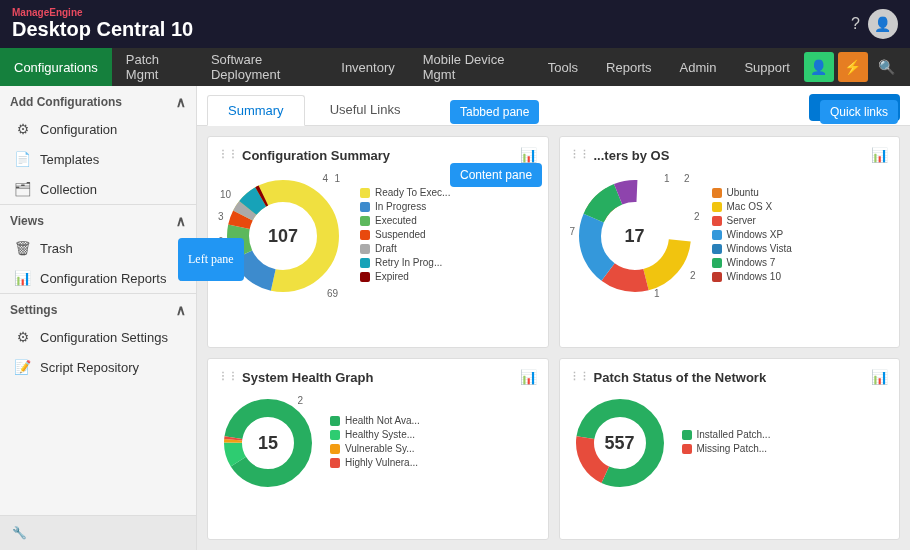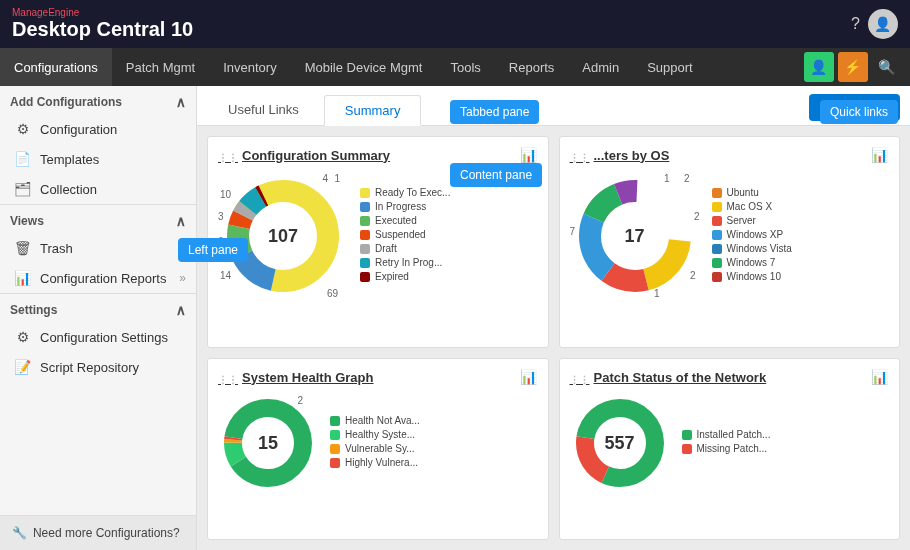--- a/index.html
+++ b/index.html
@@ -5,21 +5,21 @@
     * { box-sizing: border-box; margin: 0; padding: 0; }
     body { font-family: Arial, sans-serif; font-size: 13px; background: #f0f0f0; width: 910px; height: 550px; overflow: hidden; }
 
     
     .top-bar { background: #1a1a2e; display: flex; align-items: center; padding: 6px 12px; height: 48px; }
     .logo-area { display: flex; flex-direction: column; }
 
     
     .nav-bar { background: #2d2d2d; display: flex; align-items: center; height: 38px; }
     .nav-item { color: #ccc; padding: 0 14px; height: 38px; display: flex; align-items: center; font-size: 13px; cursor: pointer; }
-    .nav-item.active { background: #404040; color: white; }
+    .nav-item.active { background: #15803d; color: white; }
     .nav-spacer { flex: 1; }
     .nav-icons { display: flex; align-items: center; gap: 4px; padding-right: 8px; }
     .nav-icon-btn { color: white; width: 30px; height: 30px; display: flex; align-items: center; justify-content: center; border-radius: 3px; cursor: pointer; font-size: 14px; }
     .nav-icon-btn.green { background: #2ecc71; }
     .nav-icon-btn.orange { background: #e67e22; }
 
     
     .main-layout { display: flex; height: calc(550px - 86px); }
 
     
@@ -41,51 +41,52 @@
     .tab-bar { background: white; border-bottom: 1px solid #ddd; display: flex; align-items: flex-end; padding: 0 10px; padding-top: 8px; position: relative; }
     .tab { padding: 7px 20px; cursor: pointer; font-size: 13px; color: #555; border: 1px solid transparent; margin-right: 4px; }
     .tab.active { background: white; border: 1px solid #ddd; border-bottom-color: white; color: #0078d4; margin-bottom: -1px; border-radius: 3px 3px 0 0; }
     .tab-spacer { flex: 1; }
     .quick-links-btn { background: #0078d4; color: white; padding: 6px 14px; border-radius: 4px; cursor: pointer; font-size: 13px; margin-bottom: 4px; }
 
     
     .dashboard { flex: 1; overflow-y: auto; padding: 10px; display: grid; grid-template-columns: 1fr 1fr; gap: 10px; background: #ebebeb; }
     .card { background: white; border: 1px solid #ddd; border-radius: 3px; padding: 10px; }
     .card-title { font-size: 13px; color: #333; font-weight: bold; margin-bottom: 8px; display: flex; align-items: center; justify-content: space-between; }
-    .card-title-text { display: flex; align-items: flex-end; gap: 4px; text-decoration: underline; }
+    .card-title-text { display: flex; align-items: flex-start; gap: 4px; }
     .card-title-text::before { content: '⋮⋮'; color: #bbb; font-size: 10px; }
 
     
     .chart-area { display: flex; align-items: center; gap: 12px; }
     .donut-wrap { position: relative; flex-shrink: 0; }
     .donut-label { position: absolute; top: 50%; left: 50%; transform: translate(-50%, -50%); font-size: 18px; font-weight: bold; color: #333; }
     .legend { font-size: 10px; color: #444; }
     .legend-item { display: flex; align-items: center; gap: 5px; margin-bottom: 3px; }
     .legend-dot { width: 10px; height: 10px; border-radius: 2px; flex-shrink: 0; }
 
     .bar-icon { color: #999; font-size: 14px; cursor: pointer; }
   </style>
 </head>
 <body>
 
 <div class="top-bar">
   <div class="logo-area">
-    <div style="color:#e84a5f;font-size:10px;font-weight:normal;">ManageEngine</div>
+    <div style="color:#e84a5f;font-size:10px;font-weight:bold;">ManageEngine</div>
     <div style="color:white;font-size:20px;font-weight:bold;">Desktop Central 10</div>
   </div>
   <div style="flex:1"></div>
   <div style="display:flex;align-items:center;gap:8px;">
     <div style="color:#ccc;font-size:16px;cursor:pointer;">?</div>
     <div style="width:30px;height:30px;background:#ccc;border-radius:50%;display:flex;align-items:center;justify-content:center;color:#666;font-size:14px;">👤</div>
   </div>
 </div>
 
 <div class="nav-bar">
   <div class="nav-item active">Configurations</div>
   <div class="nav-item">Patch Mgmt</div>
+  <div class="nav-item">Software Deployment</div>
   <div class="nav-item">Inventory</div>
   <div class="nav-item">Mobile Device Mgmt</div>
   <div class="nav-item">Tools</div>
   <div class="nav-item">Reports</div>
   <div class="nav-item">Admin</div>
   <div class="nav-item">Support</div>
   <div class="nav-spacer"></div>
   <div class="nav-icons">
     <div class="nav-icon-btn green">👤</div>
     <div class="nav-icon-btn orange">⚡</div>
@@ -138,42 +139,41 @@
     </div>
     <div class="left-menu-item">
       <span class="icon">📝</span>
       <span>Script Repository</span>
     </div>
 
     <div style="height:50px;"></div>
 
     <div class="need-more">
       <span>🔧</span>
-      <span>Need more Configurations?</span>
     </div>
   </div>
 
   <div class="content-area" style="position:relative;">
 
-    <div class="tooltip-bubble" style="position:fixed;top:238px;left:178px;background:#2196F3;color:white;padding:5px 10px;border-radius:4px;font-size:12px;z-index:100;">
+    <div class="tooltip-bubble" style="position:fixed;top:238px;left:178px;background:#2196F3;color:white;padding:14px 10px;border-radius:4px;font-size:12px;z-index:100;font-family:Liberation Serif, serif;">
       <span>Left pane</span>
     </div>
     <div class="tooltip-bubble" style="position:fixed;top:100px;left:450px;background:#2196F3;color:white;padding:5px 10px;border-radius:4px;font-size:12px;z-index:100;">
       <span>Tabbed pane</span>
     </div>
     <div class="tooltip-bubble" style="position:fixed;top:163px;left:450px;background:#2196F3;color:white;padding:5px 10px;border-radius:4px;font-size:12px;z-index:100;">
       <span>Content pane</span>
     </div>
     <div class="tooltip-bubble" style="position:fixed;top:100px;right:12px;background:#2196F3;color:white;padding:5px 10px;border-radius:4px;font-size:12px;z-index:100;">
       <span>Quick links</span>
     </div>
 
     <div class="tab-bar">
+      <div class="tab active">Summary</div>
       <div class="tab">Useful Links</div>
-      <div class="tab active">Summary</div>
       <div class="tab-spacer"></div>
       <div class="quick-links-btn">Quick links</div>
     </div>
 
     <div class="dashboard">
 
       <div class="card">
         <div class="card-title">
           <div class="card-title-text">
             <span>Configuration Summary</span>

